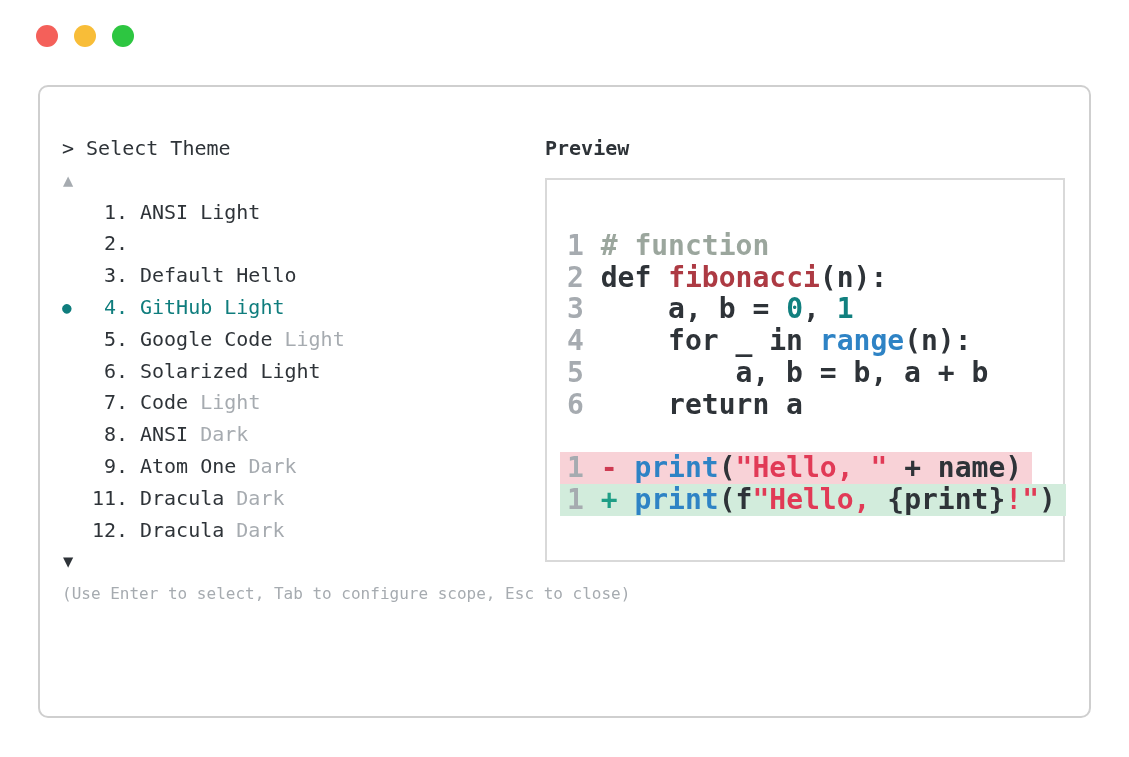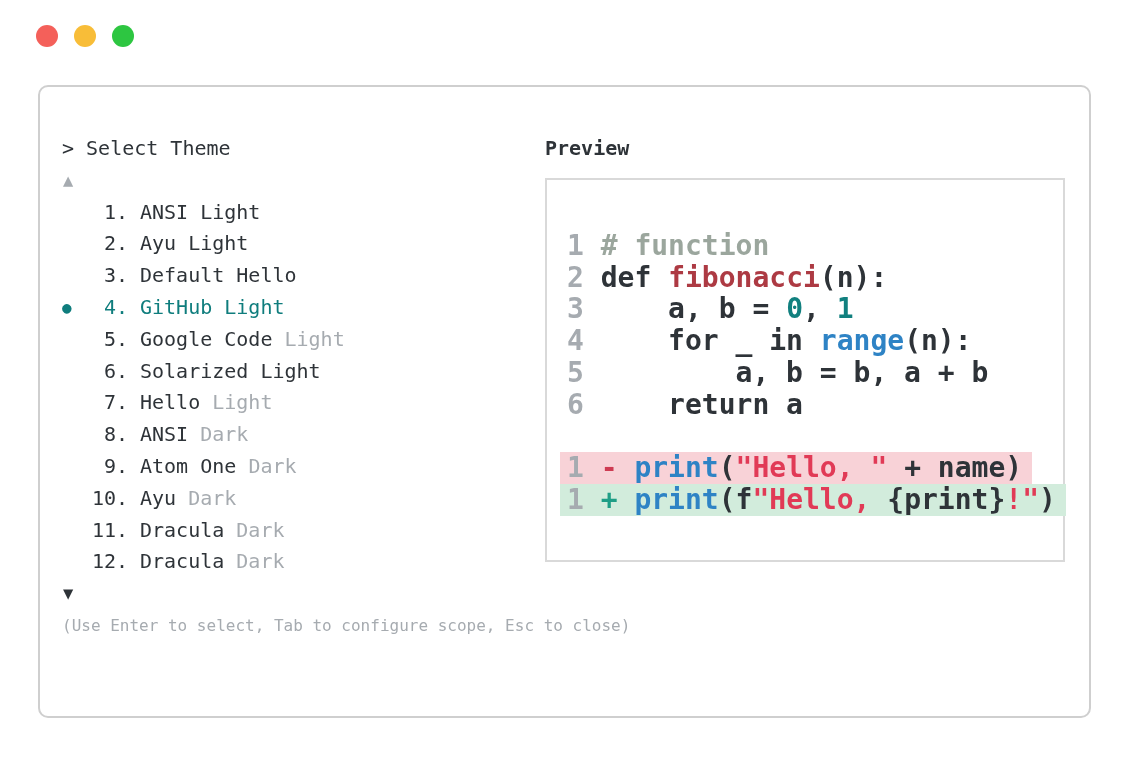--- a/index.html
+++ b/index.html
@@ -62,29 +62,28 @@
   </div>
 
   <div class="panel">
     <div class="panel-row">
 
       <div class="left-col">
         <div class="prompt-row">&gt; Select Theme</div>
         <div class="scroll-glyph scroll-up">▲</div>
         <div id="theme-list">
             <div class="theme-row"><span class="theme-gutter"></span><span class="theme-num">1.</span><span class="theme-name"><span>ANSI Light</span></span></div>
-            <div class="theme-row"><span class="theme-gutter"></span><span class="theme-num">2.</span><span class="theme-name"><span>Ayu Light</span></span></div>
+            <div class="theme-row"><span class="theme-gutter"></span><span class="theme-num">2.</span></div>
             <div class="theme-row"><span class="theme-gutter"></span><span class="theme-num">3.</span><span class="theme-name"><span>Default Hello</span></span></div>
             <div class="theme-row selected"><span class="theme-gutter">●</span><span class="theme-num">4.</span><span class="theme-name"><span>GitHub Light</span></span></div>
             <div class="theme-row"><span class="theme-gutter"></span><span class="theme-num">5.</span><span class="theme-name"><span>Google Code </span><span class="muted-part">Light</span></span></div>
             <div class="theme-row"><span class="theme-gutter"></span><span class="theme-num">6.</span><span class="theme-name"><span>Solarized Light</span></span></div>
-            <div class="theme-row"><span class="theme-gutter"></span><span class="theme-num">7.</span><span class="theme-name"><span>Hello </span><span class="muted-part">Light</span></span></div>
+            <div class="theme-row"><span class="theme-gutter"></span><span class="theme-num">7.</span><span class="theme-name"><span>Code </span><span class="muted-part">Light</span></span></div>
             <div class="theme-row"><span class="theme-gutter"></span><span class="theme-num">8.</span><span class="theme-name"><span>ANSI </span><span class="muted-part">Dark</span></span></div>
             <div class="theme-row"><span class="theme-gutter"></span><span class="theme-num">9.</span><span class="theme-name"><span>Atom One </span><span class="muted-part">Dark</span></span></div>
-            <div class="theme-row"><span class="theme-gutter"></span><span class="theme-num">10.</span><span class="theme-name"><span>Ayu </span><span class="muted-part">Dark</span></span></div>
             <div class="theme-row"><span class="theme-gutter"></span><span class="theme-num">11.</span><span class="theme-name"><span>Dracula </span><span class="muted-part">Dark</span></span></div>
             <div class="theme-row"><span class="theme-gutter"></span><span class="theme-num">12.</span><span class="theme-name"><span>Dracula </span><span class="muted-part">Dark</span></span></div>
           </div>
         <div class="scroll-glyph scroll-down">▼</div>
         <div class="footer-help">(Use Enter to select, Tab to configure scope, Esc to close)</div>
       </div>
 
       <div class="right-col">
         <div class="preview-title">Preview</div>
         <div class="preview-box">

